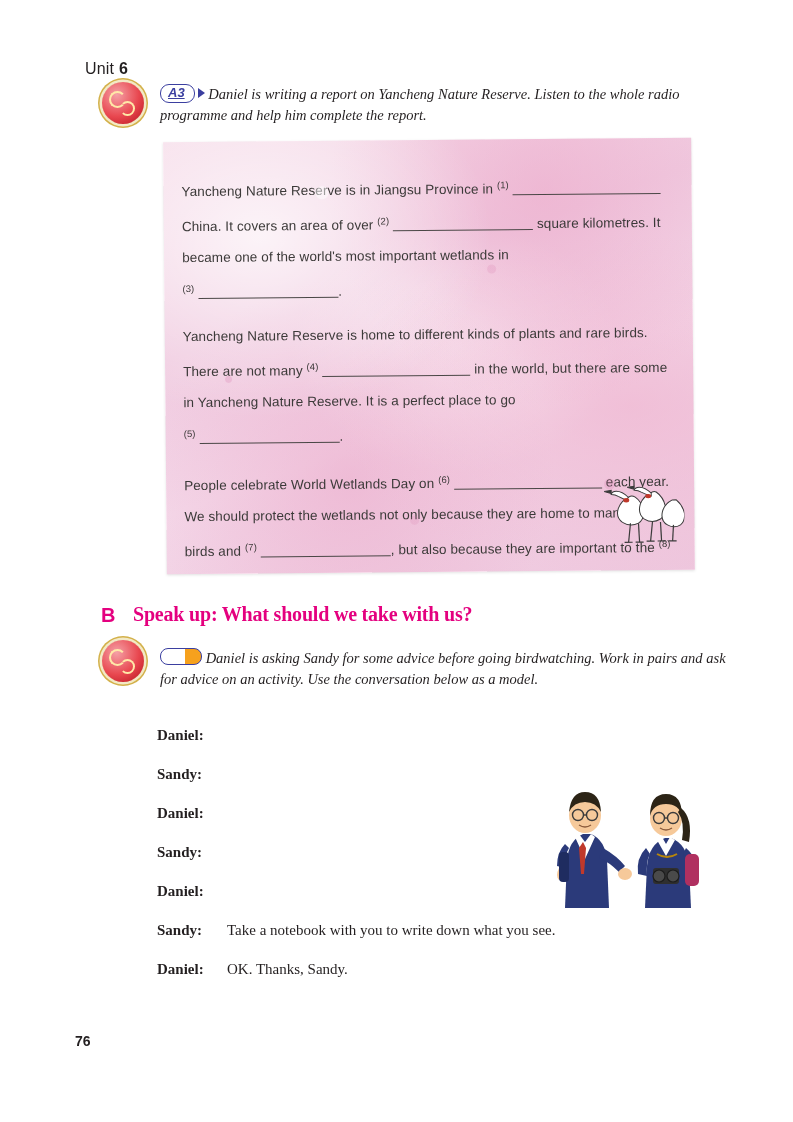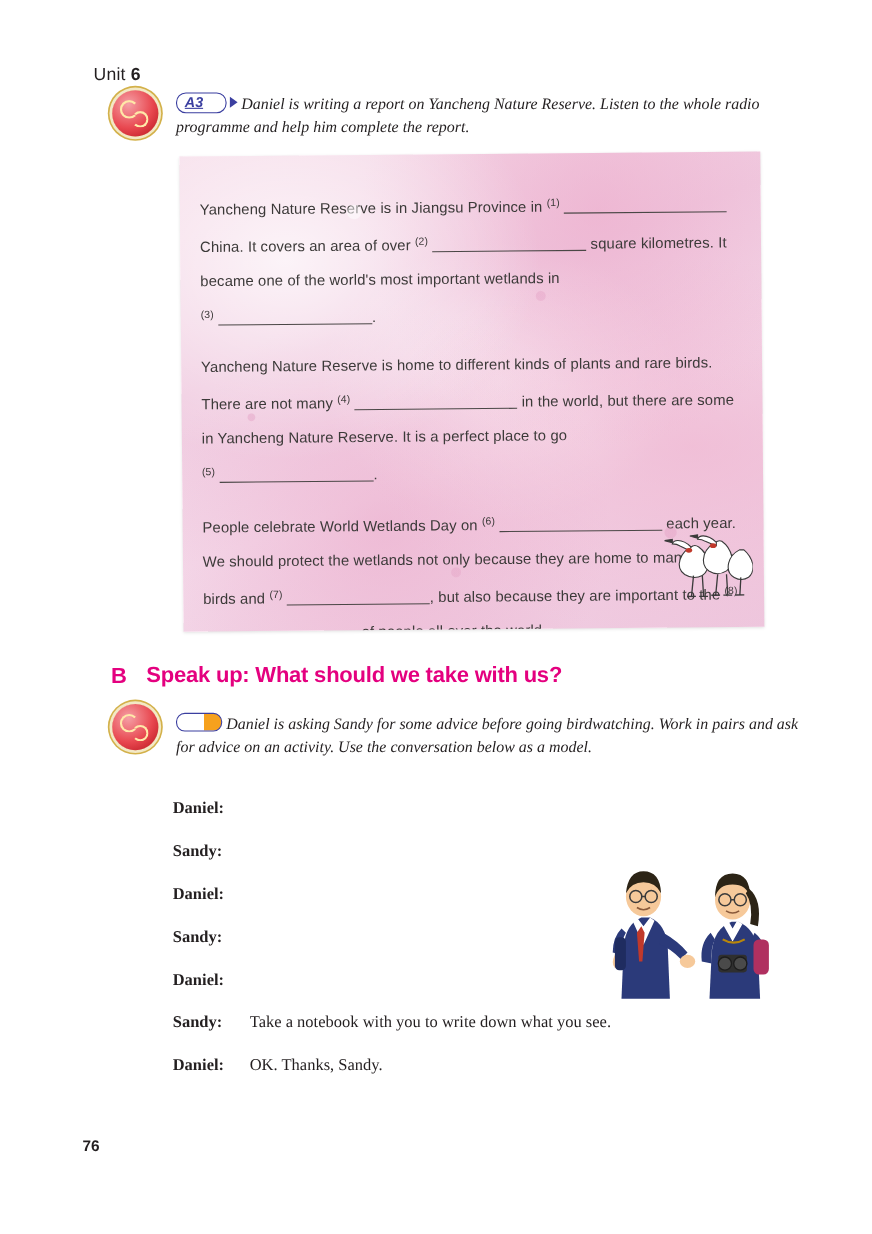--- a/index.html
+++ b/index.html
@@ -65,21 +65,21 @@
   }
 
   #listen-icon-a3 { left: 102px; top: 82px; }
   #listen-icon-b  { left: 102px; top: 640px; }
 
   
   .task-tag {
     display: inline-block;
     border: 1.6px solid #3b3fa0;
     border-radius: 9px;
-    padding: 0 20px 1px 7px;
+    padding: 0 9px 1px 7px;
     font-family: "Liberation Sans", sans-serif;
     font-weight: bold;
     font-size: 13px;
     color: #3b3fa0;
     line-height: 16px;
     vertical-align: 2px;
     text-decoration: underline;
   }
   .task-tag-arrow {
     display: inline-block;
@@ -174,21 +174,21 @@
     top: 604px;
     font-family: "Liberation Sans", sans-serif;
     font-weight: bold;
     font-size: 20px;
     color: #e4007f;
   }
   .sec-title {
     position: absolute;
     left: 133px;
     top: 603px;
-    font-family: Liberation Sans, sans-serif;
+    font-family: Liberation Serif, serif;
     font-weight: bold;
     font-size: 20px;
     color: #e4007f;
     letter-spacing: -.2px;
   }
 
   
   .pill-tag {
     display: inline-block;
     width: 40px;

